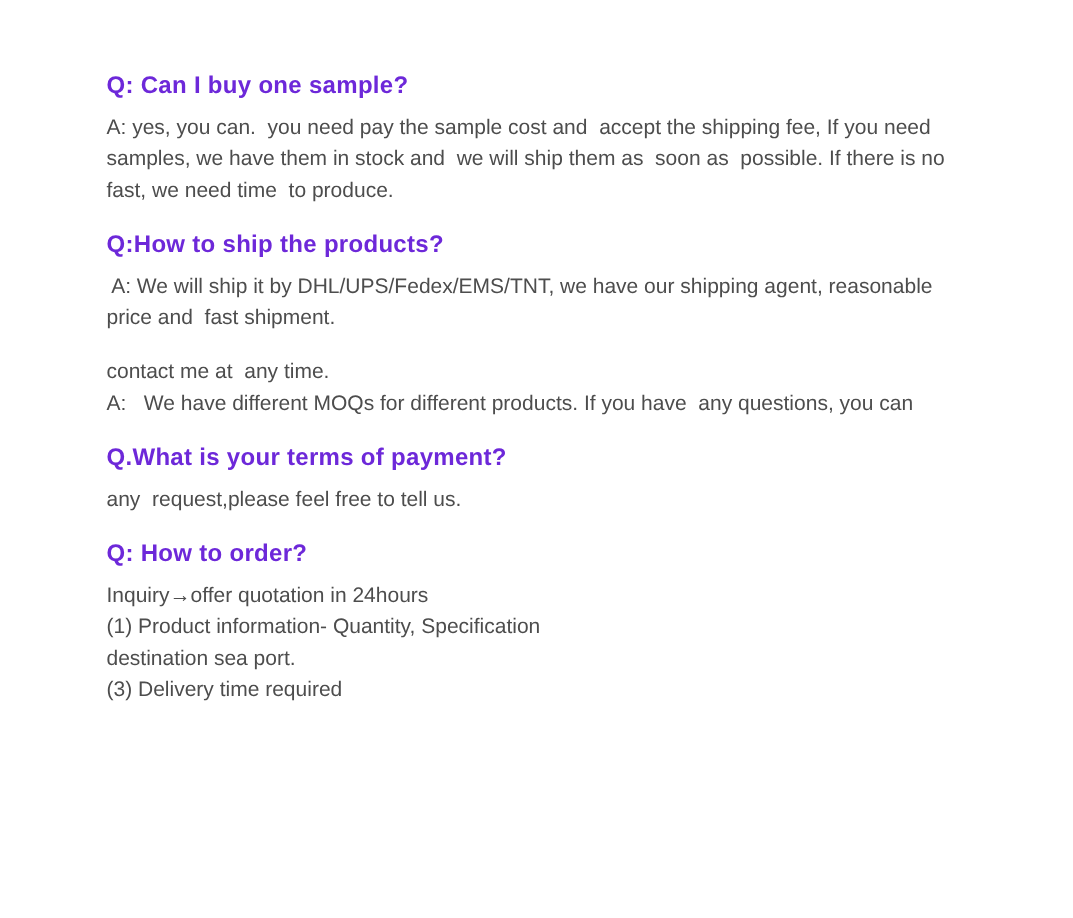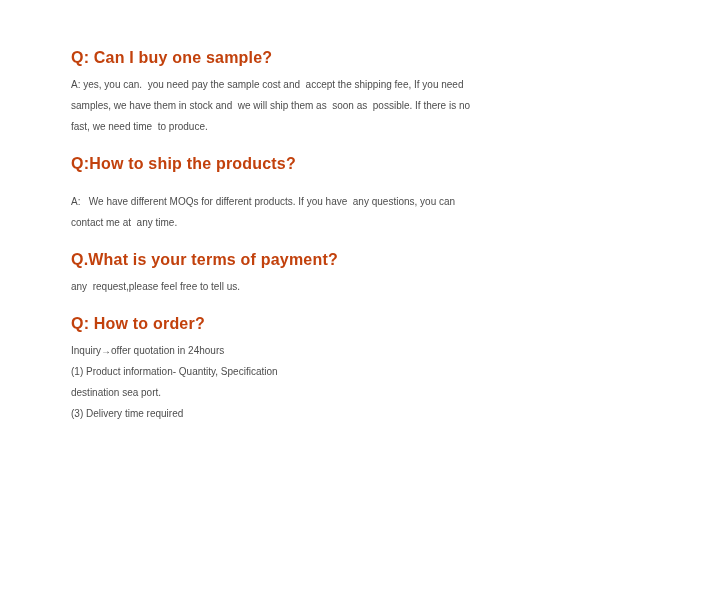--- a/index.html
+++ b/index.html
@@ -22,29 +22,29 @@
     width: 565px;
   }
   .faq-section {
     margin: 0 0 15px 0;
   }
   .q {
     margin: 0 0 4px 0;
     font-size: 16px;
     line-height: 24px;
     font-weight: bold;
-    color: #c2410c;
+    color: #6d28d9;
     white-space: pre;
     letter-spacing: 0.2px;
   }
   .answers {
     margin: 0;
   }
   .line {
-    font-size: 10px;
+    font-size: 14px;
     line-height: 21px;
     color: #4d4d4d;
     white-space: pre;
   }
 </style>
 </head>
 <body>
 
 <div class="page">
   <div class="content">
@@ -53,27 +53,29 @@
     <div class="answers">
           <div class="line">A: yes, you can.  you need pay the sample cost and  accept the shipping fee, If you need</div>
           <div class="line">samples, we have them in stock and  we will ship them as  soon as  possible. If there is no</div>
           <div class="line">fast, we need time  to produce.</div>
         </div>
   </section>
 
   <section class="faq-section">
     <h2 class="q">Q:How to ship the products?</h2>
     <div class="answers">
+          <div class="line"> A: We will ship it by DHL/UPS/Fedex/EMS/TNT, we have our shipping agent, reasonable</div>
+          <div class="line">price and  fast shipment.</div>
         </div>
   </section>
 
   <section class="faq-section">
     <div class="answers">
+          <div class="line">contact me at  any time.</div>
           <div class="line">A:   We have different MOQs for different products. If you have  any questions, you can</div>
-          <div class="line">contact me at  any time.</div>
         </div>
   </section>
 
   <section class="faq-section">
     <h2 class="q">Q.What is your terms of payment?</h2>
     <div class="answers">
           <div class="line">any  request,please feel free to tell us.</div>
         </div>
   </section>
 

